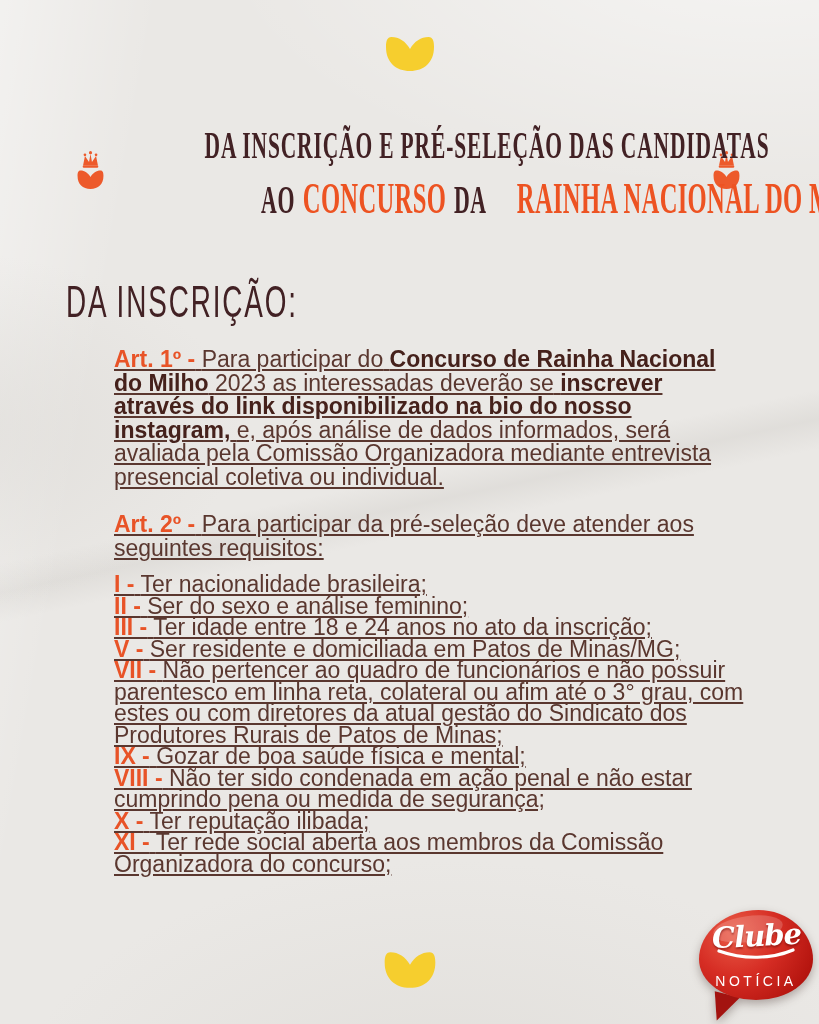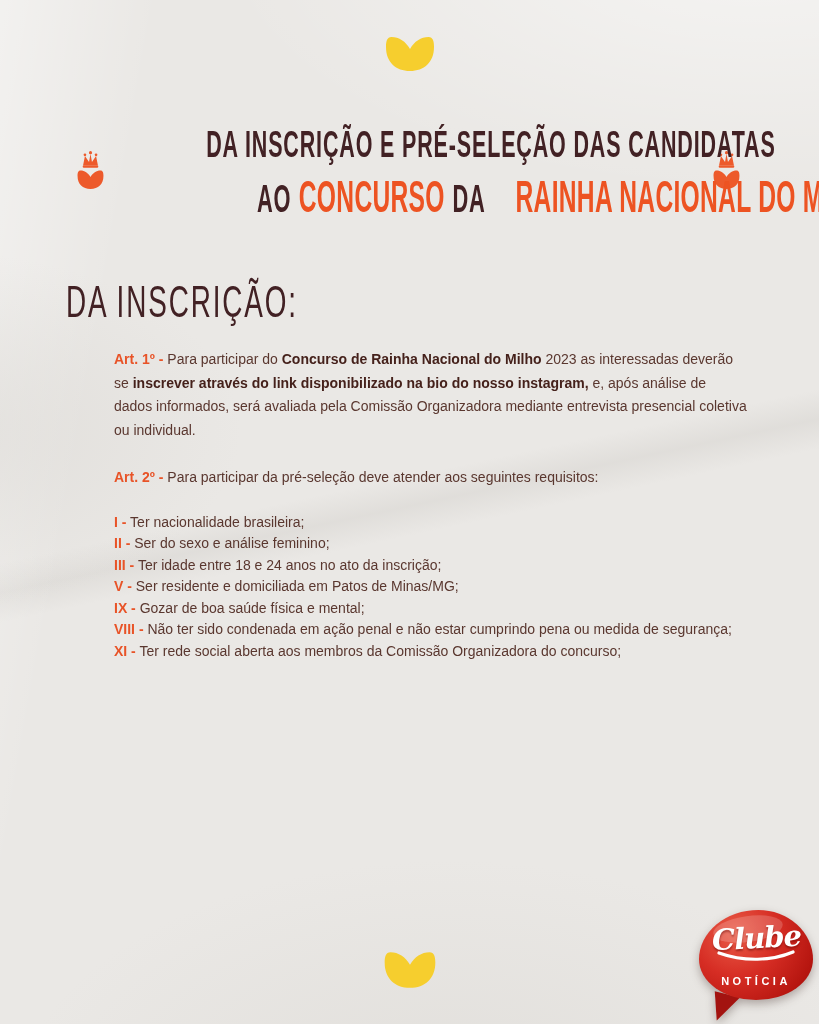--- a/index.html
+++ b/index.html
@@ -27,21 +27,21 @@
   }
 
   
   .petals-top{position:absolute;top:36px;left:50%;transform:translateX(-50%);width:50px;height:36px;}
   .petals-bottom{position:absolute;top:951px;left:50%;transform:translateX(-50%);width:52px;height:38px;}
   .crown-left{position:absolute;top:145px;left:72px;width:37px;height:56px;}
   .crown-right{position:absolute;top:145px;right:74px;width:37px;height:56px;}
   .icon-svg{display:block;width:100%;height:100%;}
 
   
-  .title-block{position:absolute;top:124px;left:0;width:100%;text-align:left;}
+  .title-block{position:absolute;top:124px;left:0;width:100%;text-align:left;font-family:Liberation Serif, serif;}
   .t1{
     display:inline-block;white-space:nowrap;
     transform:scaleX(.58);
     font-size:37px;font-weight:600;letter-spacing:1.5px;
     color:#422124;
   }
   .t2{margin-top:6px;}
   .t2-inner{display:inline-block;white-space:nowrap;transform:scaleX(.56);}
   .t2 .word-dark{font-size:39px;font-weight:600;letter-spacing:1px;color:#422124;margin:0 14px;}
   .t2 .word-orange{font-size:44px;font-weight:800;letter-spacing:.5px;color:#ed5322;}
@@ -51,27 +51,27 @@
   .section-heading{
     position:absolute;top:276px;left:66px;margin:0;
     font-size:45px;font-weight:500;letter-spacing:3px;
     color:#422124;white-space:nowrap;
     transform:scaleX(.62);transform-origin:left center;
   }
 
   
   .content{
     position:absolute;top:348px;left:114px;width:634px;
-    font-size:14px;line-height:23.5px;color:#5a372f;
+    font-size:23px;line-height:23.5px;color:#5a372f;text-decoration:underline;
   }
   .para{margin:0;}
   .para + .para{margin-top:24px;}
   .label{color:#e85327;font-weight:700;}
   .b{font-weight:700;color:#45211b;}
-  .reqs{list-style:none;margin:22px 0 0;padding:0;line-height:21.5px;}
+  .reqs{list-style:none;margin:14px 0 0;padding:0;line-height:21.5px;}
   .reqs li{margin:0;}
   .num{color:#e85327;font-weight:700;}
 
   
   .logo{
     position:absolute;right:2px;bottom:0;width:128px;height:116px;
     filter:drop-shadow(0 4px 5px rgba(60,40,35,.35));
   }
   .bubble{
     position:absolute;right:4px;top:2px;width:114px;height:90px;
@@ -90,21 +90,21 @@
     border-top:28px solid #a31310;transform:rotate(14deg);
   }
   .logo-script{
     font-family:"DejaVu Serif", serif;font-style:italic;font-weight:700;
     color:#fff;font-size:29px;line-height:28px;letter-spacing:-1px;
     transform:rotate(-3deg);text-shadow:0 2px 2px rgba(90,0,0,.45);
     position:relative;z-index:2;
   }
   .swoosh{display:block;margin-top:-2px;position:relative;z-index:2;}
   .logo-sub{
-    color:#fff;font-size:11px;font-weight:700;letter-spacing:3.5px;
+    color:#fff;font-size:14px;font-weight:400;letter-spacing:3.5px;
     margin-top:13px;position:relative;z-index:2;
   }
 </style>
 </head>
 <body>
 
 <div class="poster">
   <div class="paper-texture"></div>
 
   <div class="petals-top">
@@ -175,26 +175,34 @@
       </li>
       <li>
         <span class="num">III -</span>
         <span>Ter idade entre 18 e 24 anos no ato da inscrição;</span>
       </li>
       <li>
         <span class="num">V -</span>
         <span>Ser residente e domiciliada em Patos de Minas/MG;</span>
       </li>
       <li>
+        <span class="num">VII -</span>
+        <span>Não pertencer ao quadro de funcionários e não possuir parentesco em linha reta, colateral ou afim até o 3° grau, com estes ou com diretores da atual gestão do Sindicato dos Produtores Rurais de Patos de Minas;</span>
+      </li>
+      <li>
         <span class="num">IX -</span>
         <span>Gozar de boa saúde física e mental;</span>
       </li>
       <li>
         <span class="num">VIII -</span>
         <span>Não ter sido condenada em ação penal e não estar cumprindo pena ou medida de segurança;</span>
+      </li>
+      <li>
+        <span class="num">X -</span>
+        <span>Ter reputação ilibada;</span>
       </li>
       <li>
         <span class="num">XI -</span>
         <span>Ter rede social aberta aos membros da Comissão Organizadora do concurso;</span>
       </li>
     </ul>
   </div>
 
   <div class="petals-bottom">
     <svg class="icon-svg" viewBox="6 40 88 66">

